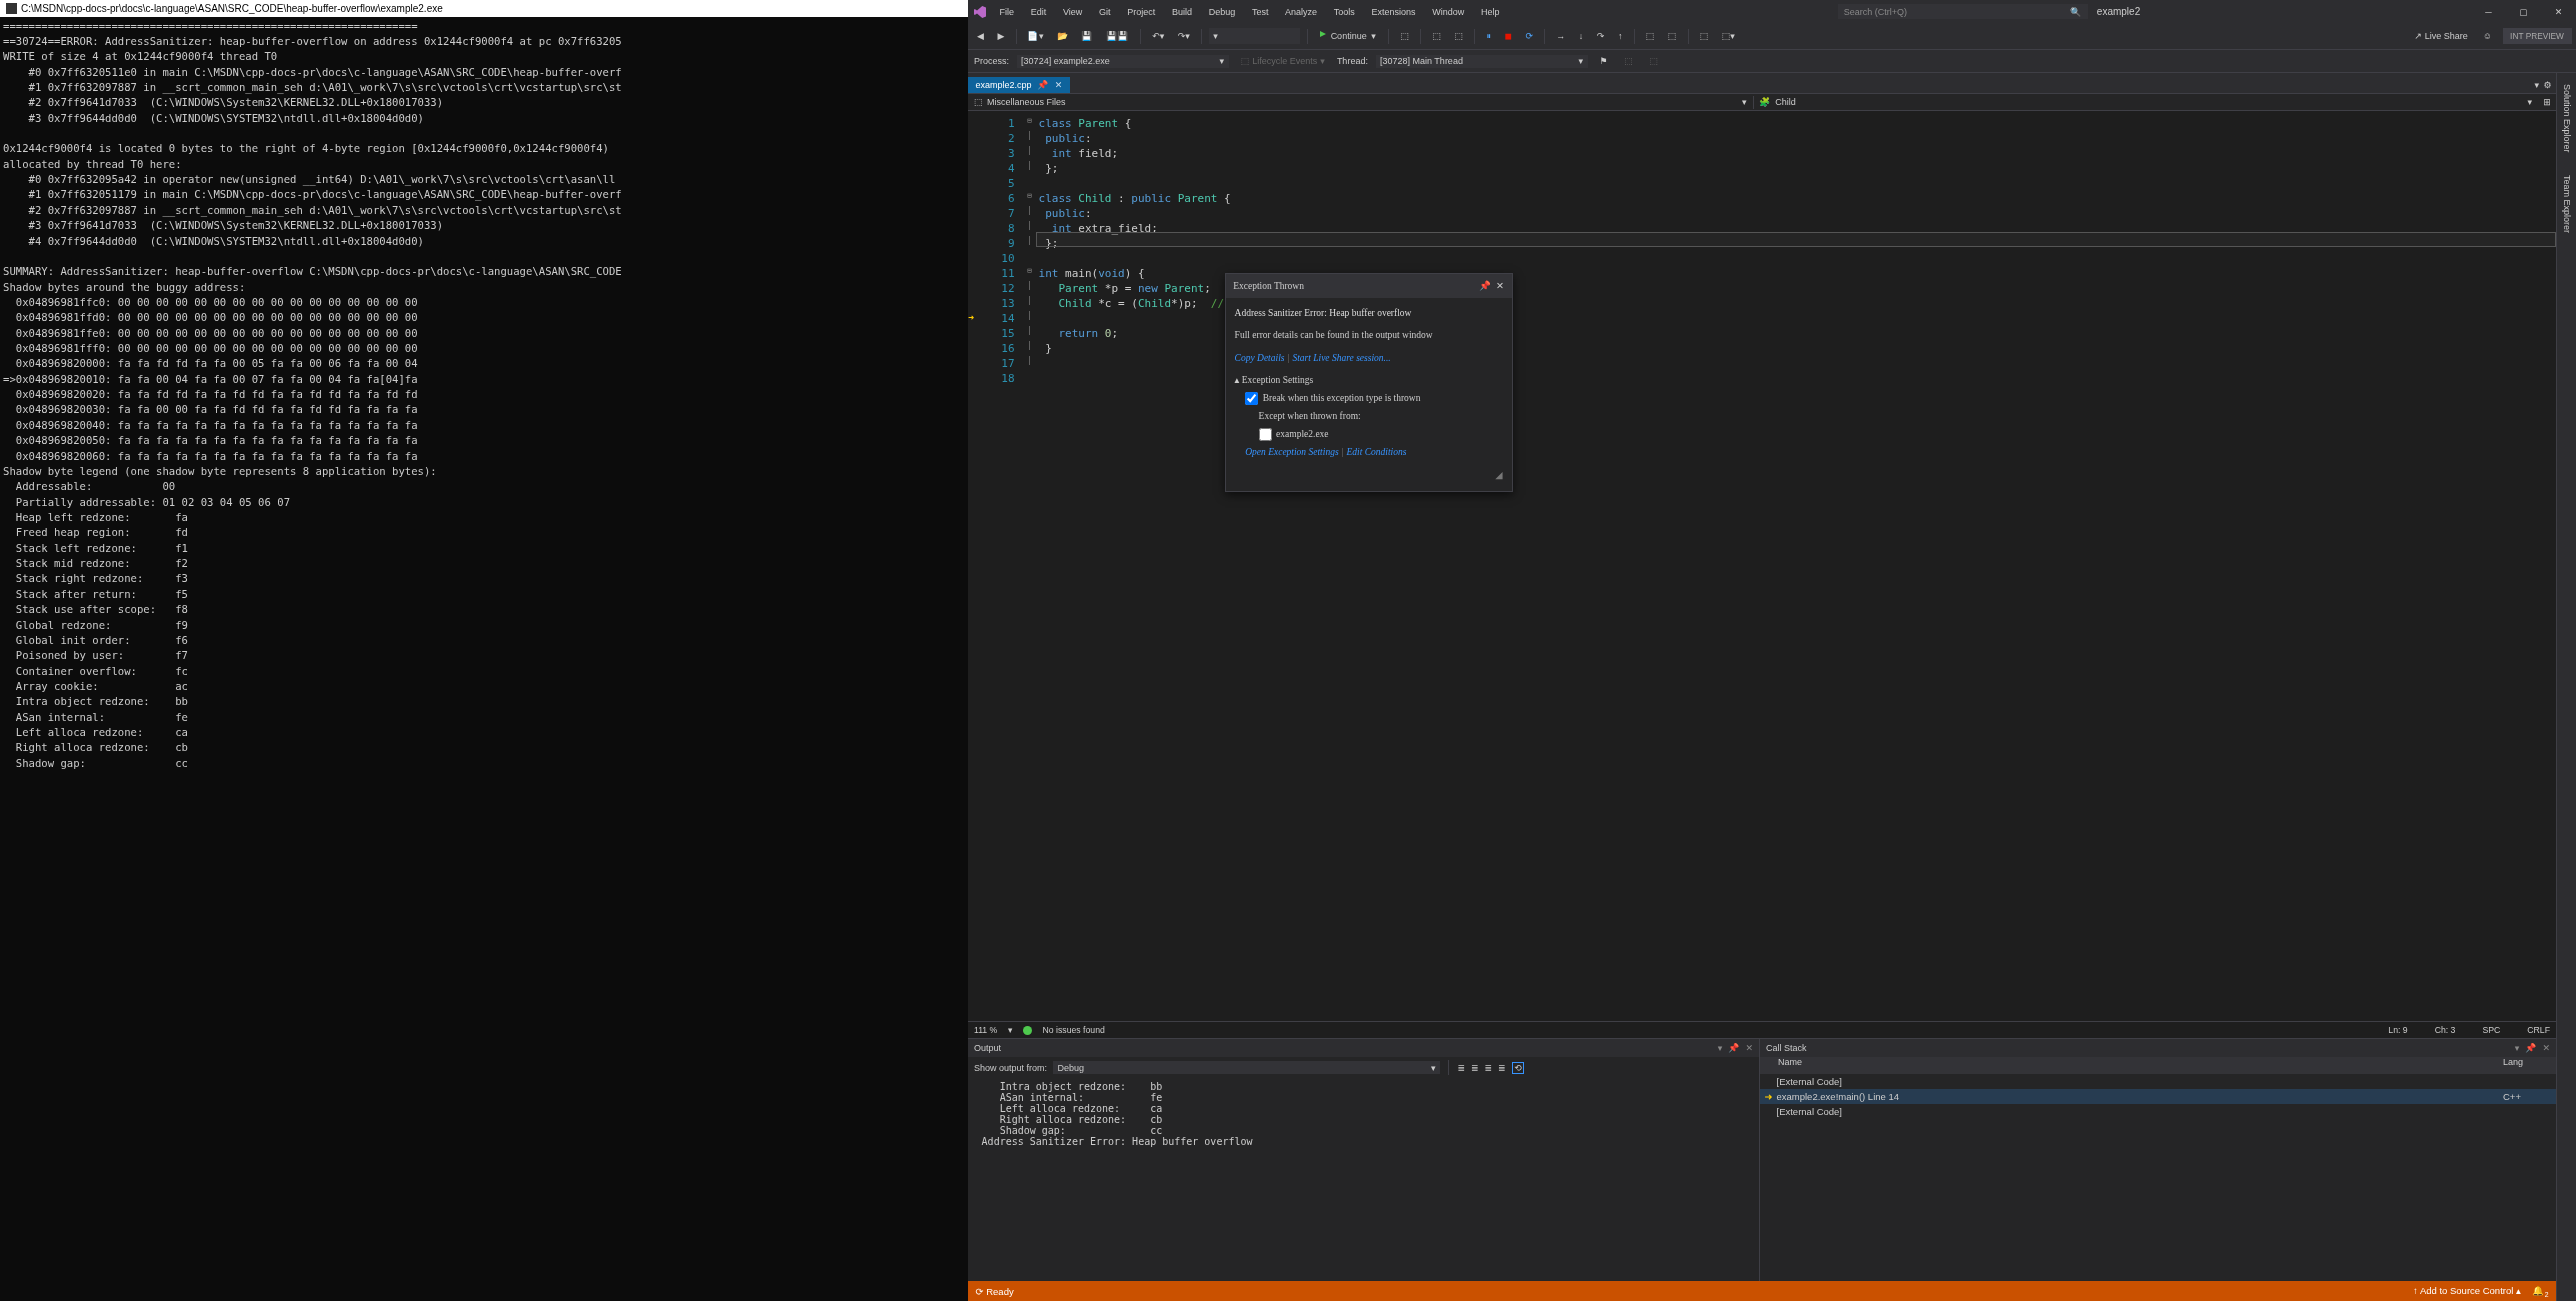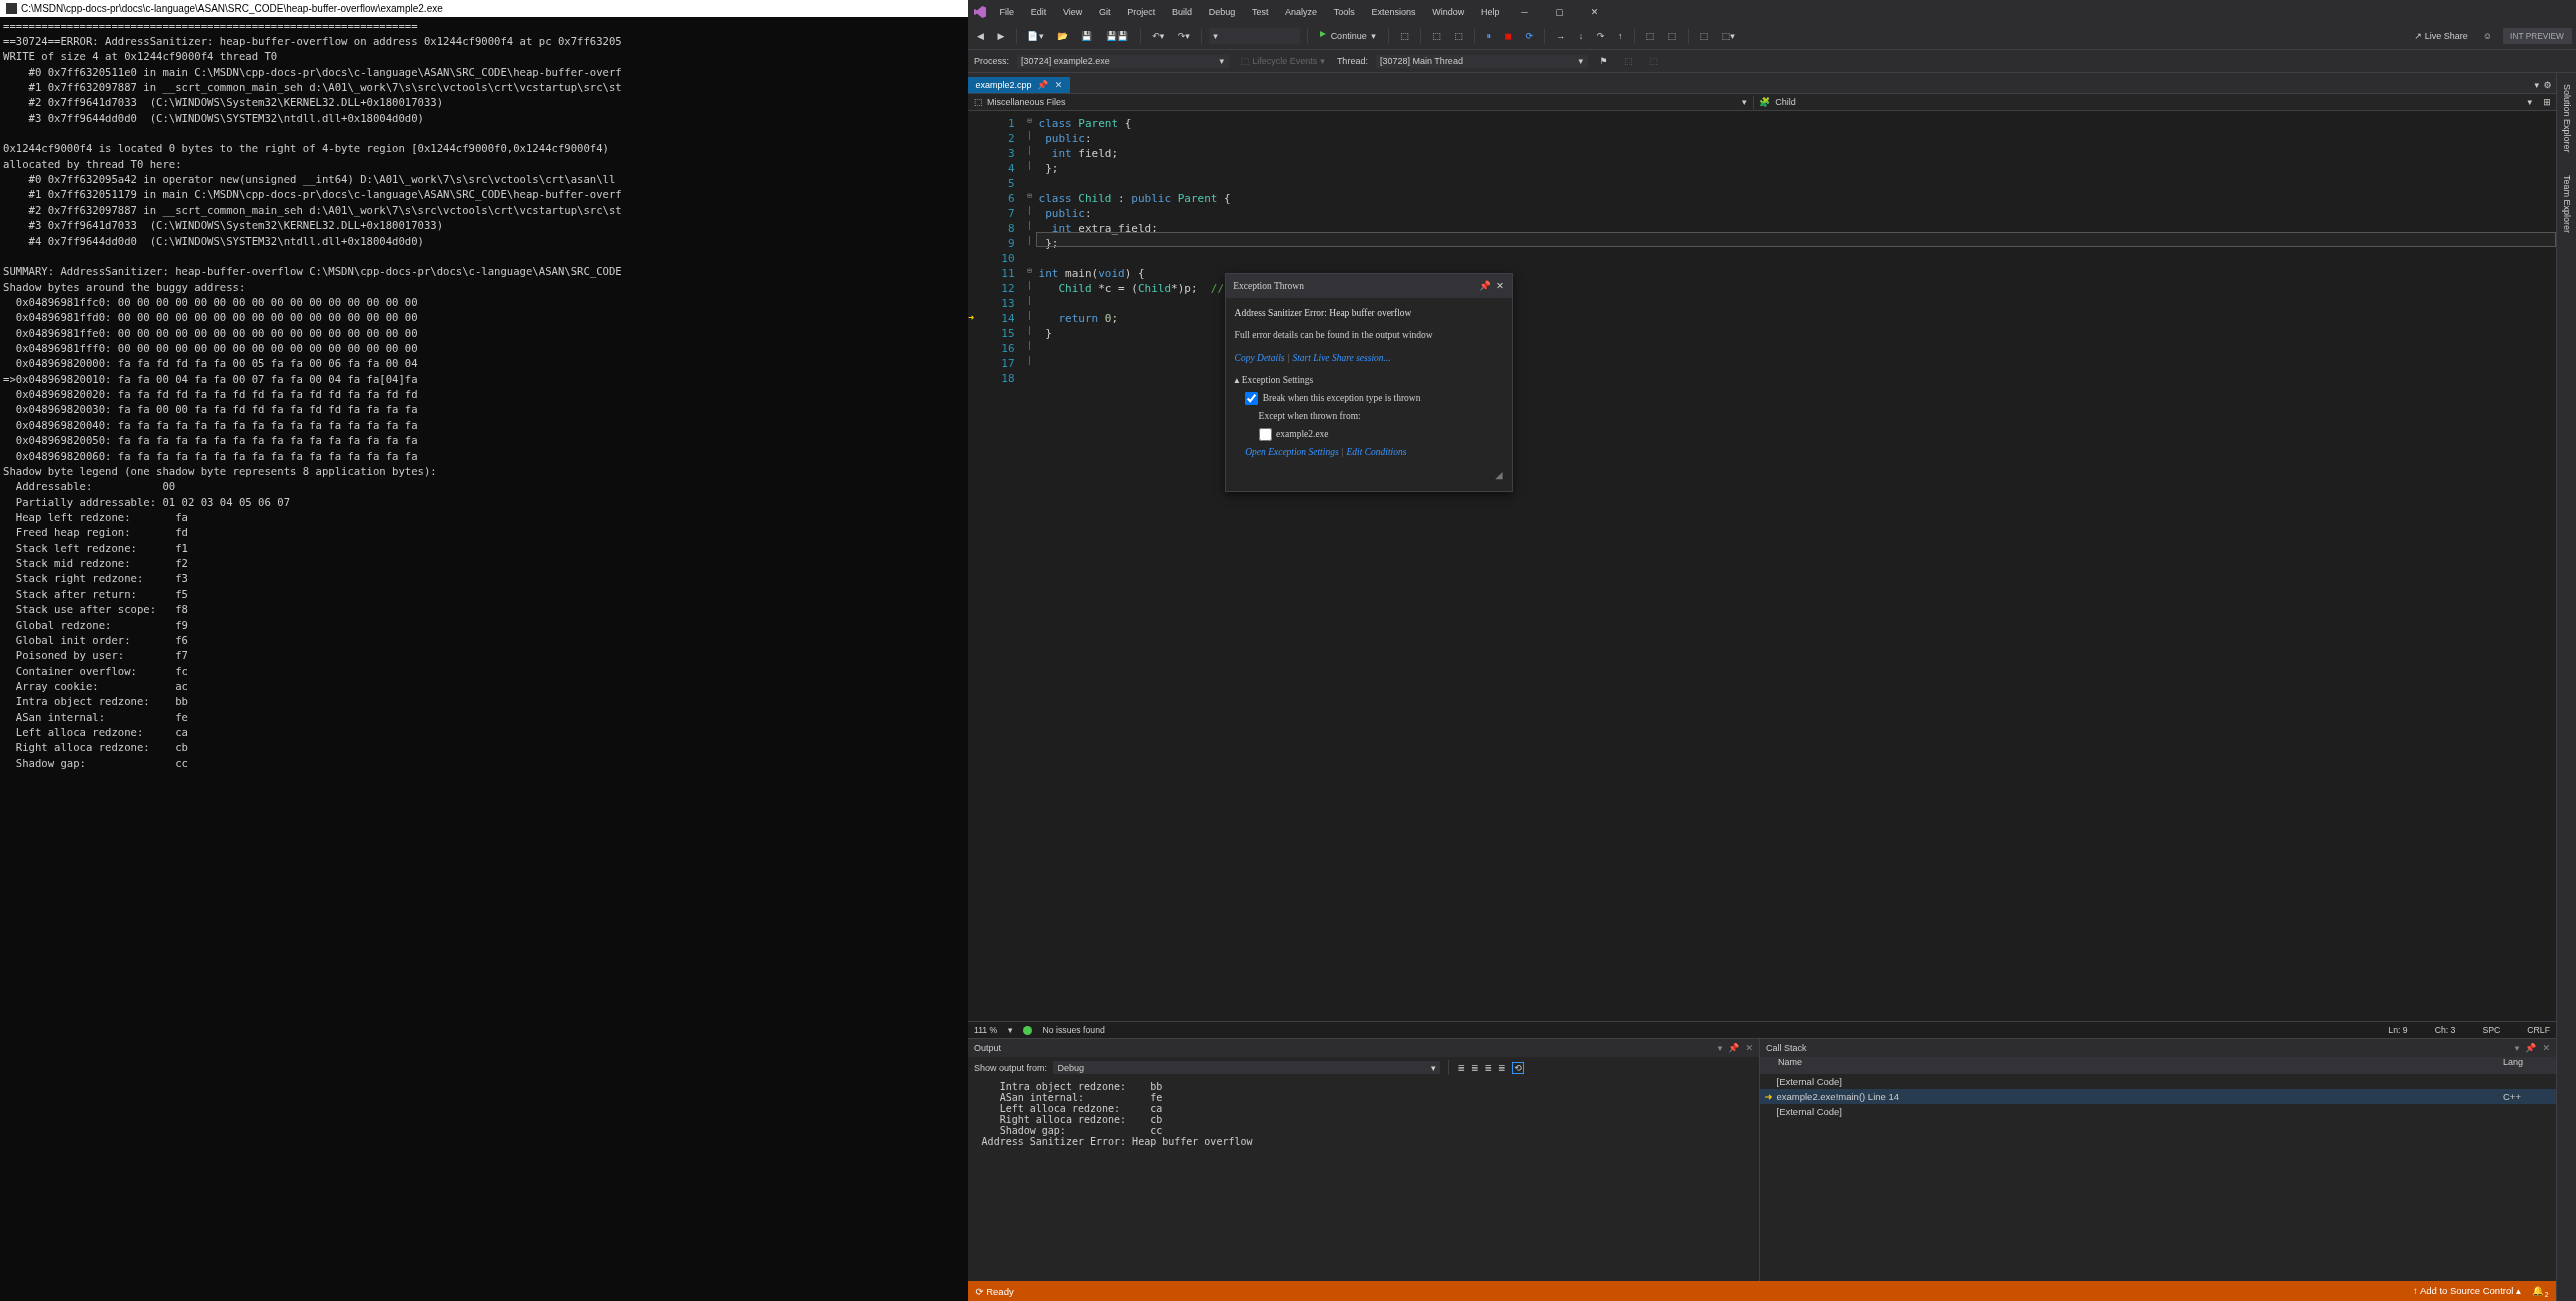--- a/index.html
+++ b/index.html
@@ -165,20 +165,27 @@
         <div class="menu-item">Project</div>
         <div class="menu-item">Build</div>
         <div class="menu-item">Debug</div>
         <div class="menu-item">Test</div>
         <div class="menu-item">Analyze</div>
         <div class="menu-item">Tools</div>
         <div class="menu-item">Extensions</div>
         <div class="menu-item">Window</div>
         <div class="menu-item">Help</div>
       </div>
+      <div class="title-center">
+        <div class="search-box">
+          <span>Search (Ctrl+Q)</span>
+          <span style="margin-left:auto">🔍</span>
+        </div>
+        <span class="sol-name">example2</span>
+      </div>
       <div class="win-ctl">
         <div class="win-btn">─</div>
         <div class="win-btn">▢</div>
         <div class="win-btn">✕</div>
       </div>
     </div>
 
     <div class="toolbar">
       <div class="tb-btn">◀</div>
       <div class="tb-btn">▶</div>
@@ -325,20 +332,21 @@
             <div class="code-line"> <span class="kw">public</span>:</div>
             <div class="code-line">  <span class="kw">int</span> field;</div>
             <div class="code-line"> };</div>
             <div class="code-line"></div>
             <div class="code-line"><span class="kw">class</span> <span class="typ">Child</span> : <span class="kw">public</span> <span class="typ">Parent</span> {</div>
             <div class="code-line"> <span class="kw">public</span>:</div>
             <div class="code-line">  <span class="kw">int</span> extra_field;</div>
             <div class="code-line"> };</div>
             <div class="code-line"></div>
             <div class="code-line"><span class="kw">int</span> main(<span class="kw">void</span>) {</div>
+            <div class="code-line">   <span class="typ">Parent</span> *p = <span class="kw">new</span> <span class="typ">Parent</span>;</div>
             <div class="code-line">   <span class="typ">Child</span> *c = (<span class="typ">Child</span>*)p;  <span class="cmt">// Intentional error here!</span></div>
             <div class="code-line"></div>
             <div class="code-line">   <span class="kw">return</span> <span class="num">0</span>;</div>
             <div class="code-line"> }</div>
             <div class="code-line"></div>
 
             <div class="exc-popup">
               <div class="exc-head">
                 <span>Exception Thrown</span>
                 <span><span>📌</span>&nbsp;&nbsp;<span>✕</span></span>

